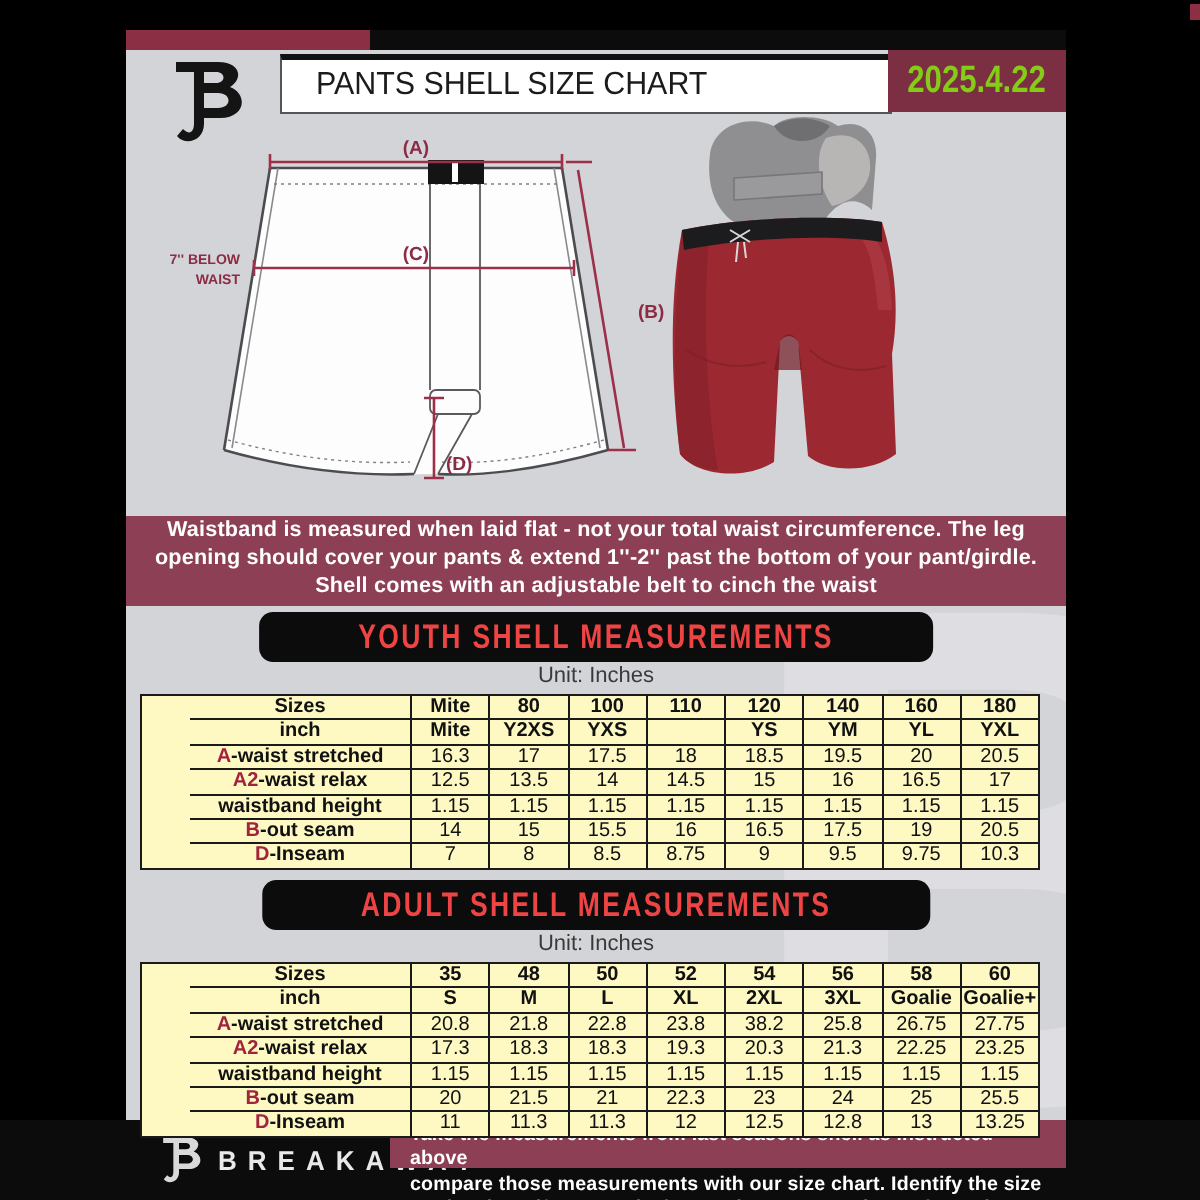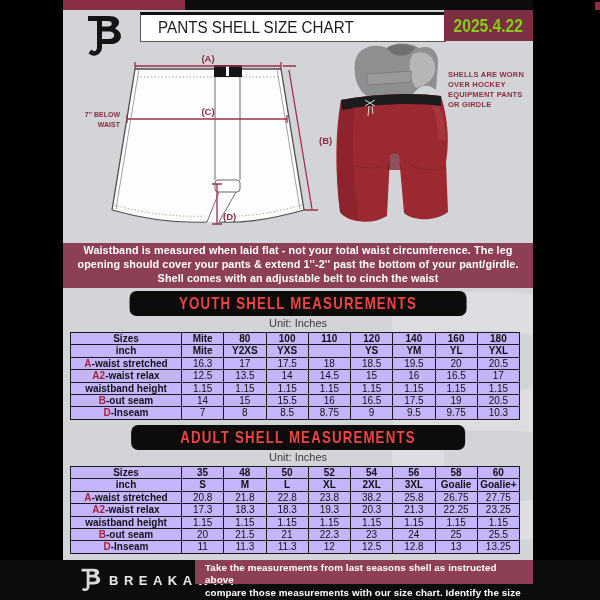--- a/index.html
+++ b/index.html
@@ -1,18 +1,18 @@
 <!DOCTYPE html>
 <html><head>
 <meta charset="utf-8">
 <style>
   html,body{margin:0;padding:0;}
   body{width:600px;height:600px;background:#000;position:relative;overflow:hidden;
        font-family:"Liberation Sans",sans-serif;}
-  .page{position:absolute;left:63px;top:0;width:470px;height:560px;background:#d3d4d8;overflow:hidden;}
+  .page{position:absolute;left:63px;top:15px;width:470px;height:560px;background:#d3d4d8;overflow:hidden;}
   .watermark{position:absolute;right:-95px;top:235px;font-size:360px;font-weight:bold;
        color:#dddde2;line-height:1;z-index:0;font-family:"Liberation Sans",sans-serif;}
   .topstrip{position:absolute;left:0;top:0;width:470px;height:10px;background:#0c0c0c;z-index:3;}
   .topstrip-maroon{position:absolute;left:0;top:0;width:122px;height:10px;background:#8b2f44;}
   .sliver{position:absolute;right:0;top:2px;width:5px;height:8px;background:#8b2f44;z-index:4;}
 
   
   .logo-b{position:absolute;left:18px;top:13px;z-index:3;}
   .title-box{position:absolute;left:77px;top:12px;width:304px;height:26px;background:#fff;
        border:1px solid #555;border-top:3px solid #111;z-index:3;}
@@ -40,22 +40,22 @@
        color:#ef4444;border-radius:7px;height:25px;z-index:2;padding:0 16px;white-space:nowrap;text-align:center;}
   .sec-banner span{display:inline-block;font-size:17px;font-weight:bold;line-height:25px;
        letter-spacing:1.5px;transform:scaleX(.78);transform-origin:center;}
   .banner-youth{top:291px;}
   .banner-adult{top:425px;}
   .unit{position:absolute;left:0;width:470px;text-align:center;font-size:11px;color:#3a3a3a;z-index:2;}
   .unit-youth{top:317px;}
   .unit-adult{top:451px;}
 
   
-  .stable{position:absolute;left:7px;width:450px;background:#c4b5fd;border:1.5px solid #1a1a1a;
-       z-index:2;box-sizing:border-box;}
+  .stable{position:absolute;left:7px;width:450px;background:#fef9c3;border:1.5px solid #1a1a1a;
+       z-index:2;box-sizing:border-box;padding-left:24px;}
   .table-youth{top:332px;}
   .table-adult{top:466px;}
   .tr{display:flex;border-bottom:1.3px solid #1a1a1a;height:11.4px;}
   .tr:last-child{border-bottom:none;}
   .td{flex:1;border-right:1px solid #1a1a1a;text-align:center;font-size:10px;
        line-height:11.4px;color:#111;overflow:hidden;white-space:nowrap;}
   .td:last-child{border-right:none;}
   .td.label{flex:0 0 110px;font-weight:bold;}
   .tr.bold .td{font-weight:bold;}
   .pfx{color:#a2233d;}
@@ -134,26 +134,20 @@
     <path d="M78 14 C92 9 101 18 100 30 C99 40 90 46 81 48 C74 38 72 22 78 14 Z" fill="#b8b6b4"></path>
     <path d="M32 34 L76 31 L76 42 L32 45 Z" fill="#9a999b" stroke="#77767a" stroke-width=".8"></path>
     <path d="M6 60 C35 54 80 52 106 56 C114 82 114 105 111 122 L113 172 C100 182 78 181 69 173 L64 116 C62 112 57 112 55 116 L52 176 C36 186 12 182 5 172 C0 132 0 92 6 60 Z" fill="#9c2831"></path>
     <path d="M6 60 C2 100 1 140 5 172 C9 177 16 180 24 180 C18 145 16 100 20 58 Z" fill="#801f29" opacity=".55"></path>
     <path d="M55 116 C57 111 62 111 64 116 L66 130 L52 130 Z" fill="#701a23" opacity=".7"></path>
     <path d="M92 56 C104 58 110 76 111 100 L104 100 C102 78 99 64 90 58 Z" fill="#b4434b" opacity=".5"></path>
     <path d="M70 120 C80 130 95 132 108 128 M8 120 C20 128 35 130 48 126" stroke="#7c1f28" stroke-width="1" fill="none" opacity=".6"></path>
     <path d="M6 60 C35 54 80 52 106 56 L106 66 C80 62 36 64 7 70 Z" fill="#1c1c1e"></path>
     <path d="M30 60 L40 66 M40 60 L30 66 M34 66 L33 76 M37 66 L38 74" stroke="#d8d8d8" stroke-width="1" fill="none"></path>
   </svg>
-  <div class="photo-note">
-    <div>SHELLS ARE WORN</div>
-    <div>OVER HOCKEY</div>
-    <div>EQUIPMENT PANTS</div>
-    <div>OR GIRDLE</div>
-  </div>
 
   <div class="notice">
     <div>Waistband is measured when laid flat - not your total waist circumference. The leg</div>
     <div>opening should cover your pants &amp; extend 1''-2'' past the bottom of your pant/girdle.</div>
     <div>Shell comes with an adjustable belt to cinch the waist</div>
   </div>
 
   <div class="sec-banner banner-youth">
     <span>YOUTH SHELL MEASUREMENTS</span>
   </div>

